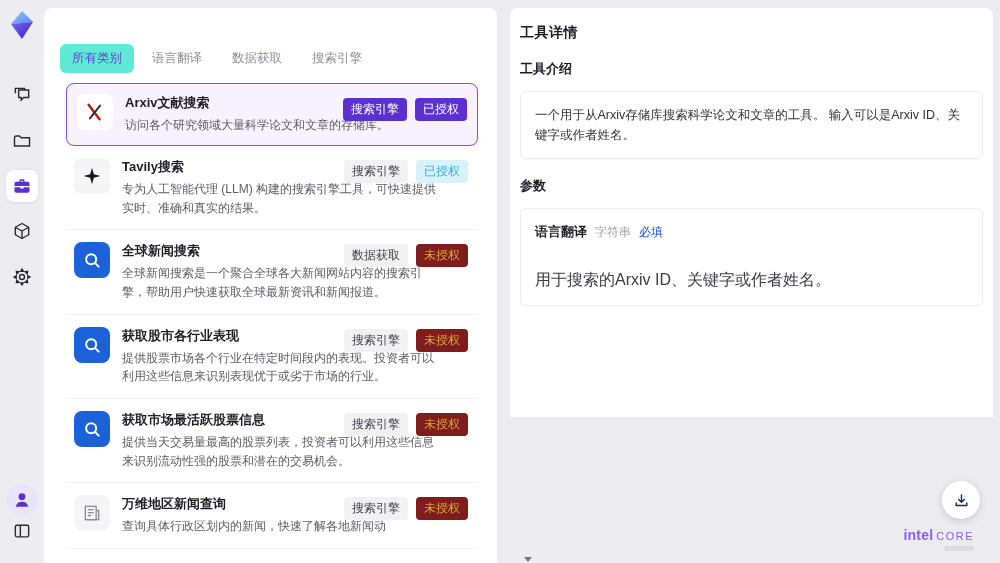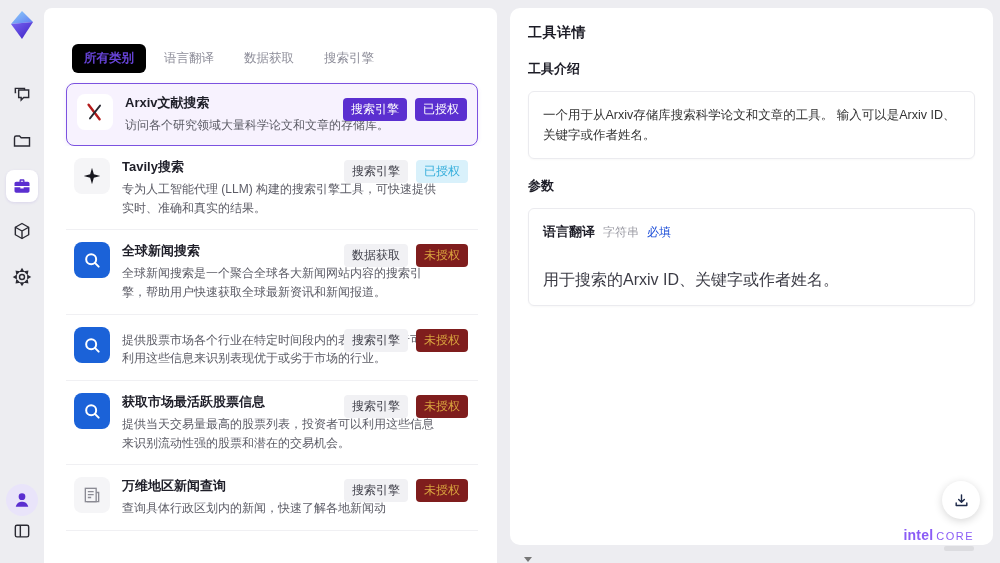--- a/index.html
+++ b/index.html
@@ -11,26 +11,26 @@
   
   .rail { position:absolute; left:0; top:0; width:44px; height:563px; display:flex; flex-direction:column; align-items:center; }
   .rail .logo { margin-top:10px; width:30px; height:30px; }
   .rail-btn { width:32px; height:32px; border-radius:8px; display:flex; align-items:center; justify-content:center; position:absolute; left:6px; cursor:pointer; }
   .rail-btn svg { width:20px; height:20px; }
   .rail-btn.active { background:#ffffff; box-shadow:0 1px 3px rgba(80,50,200,.12); }
   .rail-btn.user-active { background:#e9e4fa; border-radius:50%; }
   
   .panel { position:absolute; top:8px; background:#fff; border-radius:8px 8px 0 0; }
   .panel-left  { left:44px; width:453px; height:555px; padding:18px 0 0 22px; }
-  .panel-right { left:510px; width:483px; height:537px; padding:16px 18px;border-radius:10px; }
+  .panel-right { left:510px; width:483px; height:409px; padding:16px 10px; }
   .page-title { font-size:15px; font-weight:bold; letter-spacing:.5px; }
   
   .tabs { display:flex; gap:6px; margin-top:18px; margin-left:-6px; }
   .tab { font-size:12.5px; color:#8d8d99; padding:6px 12px; border-radius:6px; cursor:pointer; white-space:nowrap; }
-  .tab.active { background:#000000; color:#6643d6; font-weight:bold;margin-left:12px; }
+  .tab.active { background:#5eead4; color:#6643d6; font-weight:normal; }
   
   .tool-list { margin-top:10px; width:412px; position:relative; }
   .tool-card { position:relative; display:flex; padding:12px 10px 12px 8px; border-bottom:1px solid #f0f0f3; cursor:pointer; background:#fff; }
   .tool-card.selected { border:1.5px solid #7c52e0; background:#f7f2fe; border-radius:8px; padding:10px 10px; box-shadow:0 1px 4px rgba(110,70,220,.10); }
   .tool-icon { flex:0 0 36px; width:36px; height:36px; border-radius:8px; margin-right:12px; display:flex; align-items:center; justify-content:center; background:#f5f5f7; overflow:hidden; }
   .tool-icon.icon-arxiv { background:#ffffff; }
   .tool-icon.icon-blue  { background:#1b62d8; }
   .tool-body { flex:1; min-width:0; }
   .tool-name { font-size:13px; font-weight:bold; color:#1e1e28; line-height:1.4; }
   .tool-desc { font-size:12px; color:#5c5c66; line-height:1.55; margin-top:4px; padding-right:28px; }
@@ -184,20 +184,21 @@
     </div>
   </div>
       <div class="tool-card">
     <div class="tool-icon icon-blue">
           <svg width="20" height="20" viewBox="0 0 24 24" fill="none" stroke="#ffffff" stroke-width="2.4" stroke-linecap="round">
             <circle cx="11" cy="11" r="6"></circle>
             <path d="M15.5 15.5 L20 20"></path>
           </svg>
         </div>
     <div class="tool-body">
+      <div class="tool-name">获取股市各行业表现</div>
       <div class="tool-desc">提供股票市场各个行业在特定时间段内的表现。投资者可以利用这些信息来识别表现优于或劣于市场的行业。</div>
     </div>
     <div class="tool-tags">
       <span class="tag tag-gray">搜索引擎</span>
       <span class="tag tag-amber">未授权</span>
     </div>
   </div>
       <div class="tool-card">
     <div class="tool-icon icon-blue">
           <svg width="20" height="20" viewBox="0 0 24 24" fill="none" stroke="#ffffff" stroke-width="2.4" stroke-linecap="round">

